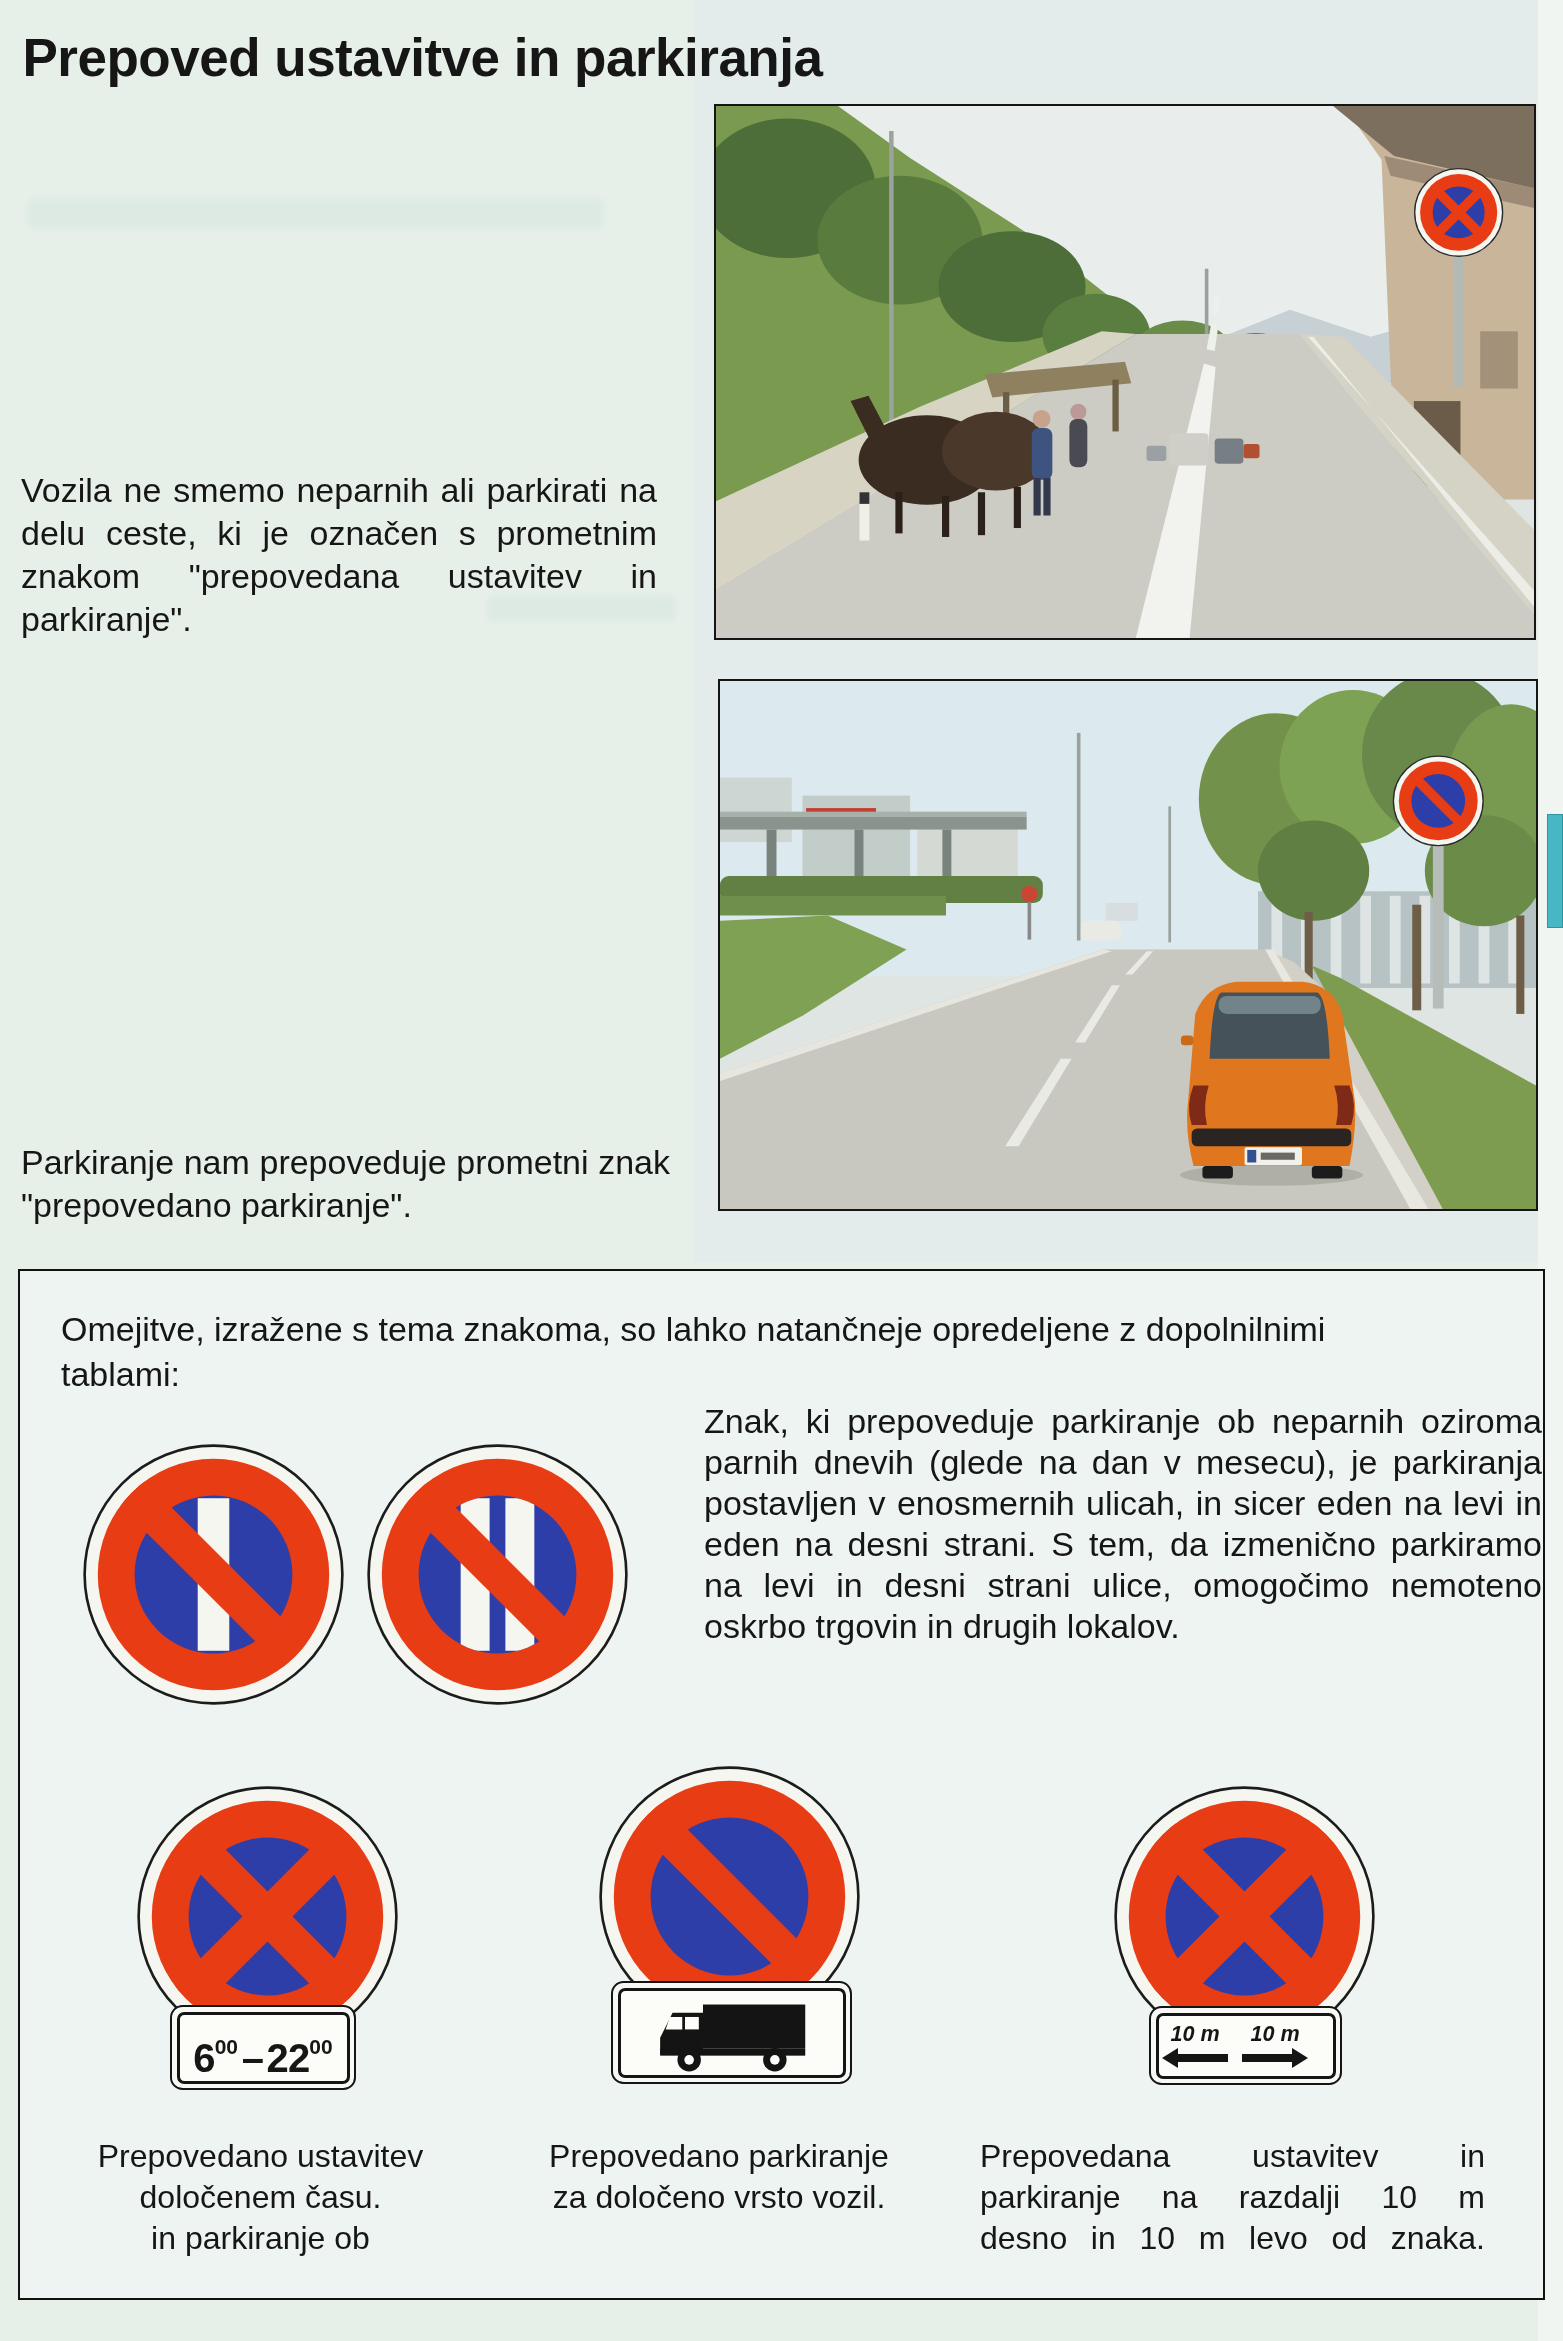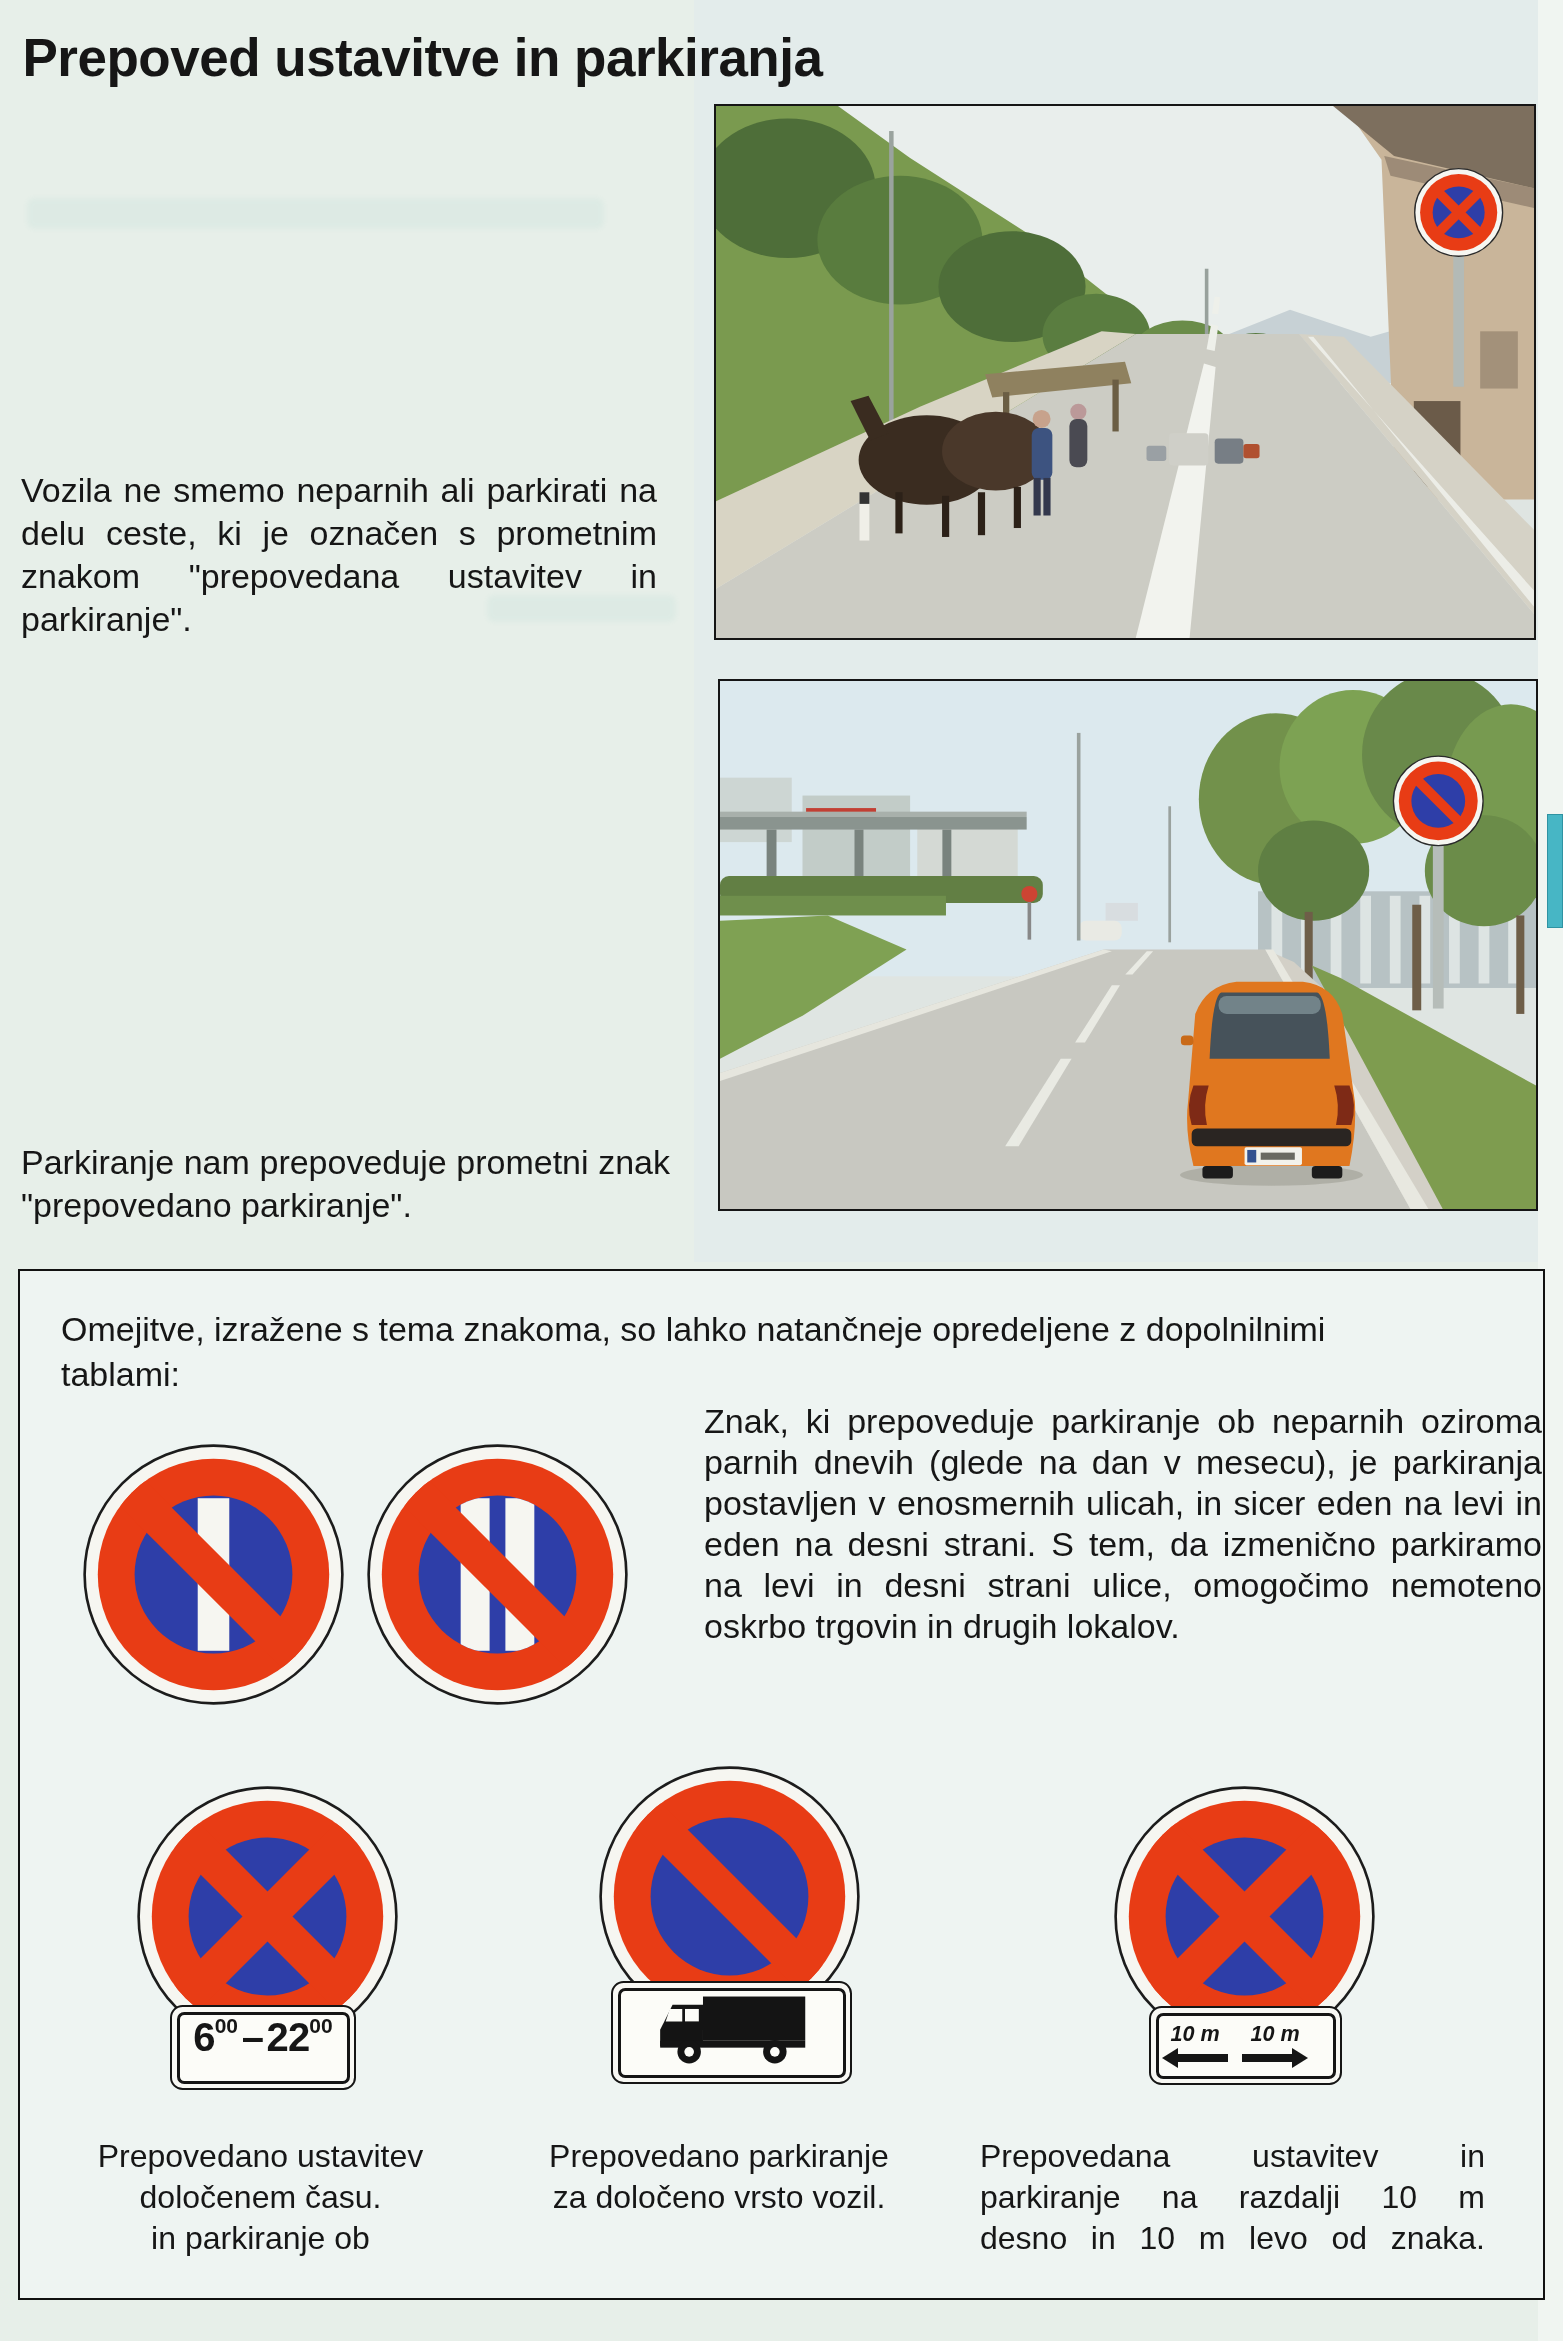--- a/index.html
+++ b/index.html
@@ -32,21 +32,21 @@
 
   .sign{position:absolute;width:263px;height:263px;}
   .sign svg{display:block;width:100%;height:100%;}
   #sign-odd{left:62px;top:172px;}
   #sign-even{left:346px;top:172px;}
   #sign-stop-time{left:116px;top:514px;}
   #sign-park-truck{left:578px;top:494px;}
   #sign-stop-dist{left:1093px;top:514px;}
 
   .plate{position:absolute;background:#f8f8f4;border:2.7px solid #151515;border-radius:12.6px;padding:4.5px;}
-  .plate-inner{width:100%;height:100%;border:3.6px solid #151515;border-radius:7.2px;background:#fcfcf8;display:flex;align-items:flex-start;justify-content:center;}
+  .plate-inner{width:100%;height:100%;border:3.6px solid #151515;border-radius:7.2px;background:#fcfcf8;display:flex;align-items:flex-end;justify-content:center;}
   #plate-time{left:150px;top:734px;width:186px;height:85px;}
   #plate-time .time-text{font-size:40px;font-weight:bold;letter-spacing:-0.9px;white-space:nowrap;}
   #plate-time sup{font-size:21px;position:relative;top:-3.6px;letter-spacing:0;}
   #plate-time .dash{margin:0 3.6px;}
   #plate-truck{left:591px;top:710px;width:241px;height:103px;}
   #plate-dist{left:1129px;top:735px;width:193px;height:79px;}
   .dist-inner{display:flex;gap:14px;align-items:center;justify-content:flex-start;padding:1.8px 3.6px;font-style:italic;}
   .dist-col{display:flex;flex-direction:column;align-items:center;}
   .dist-label{font-size:21.6px;font-weight:bold;line-height:21.6px;white-space:nowrap;}
   .arrow{display:flex;align-items:center;margin-top:2.7px;}

